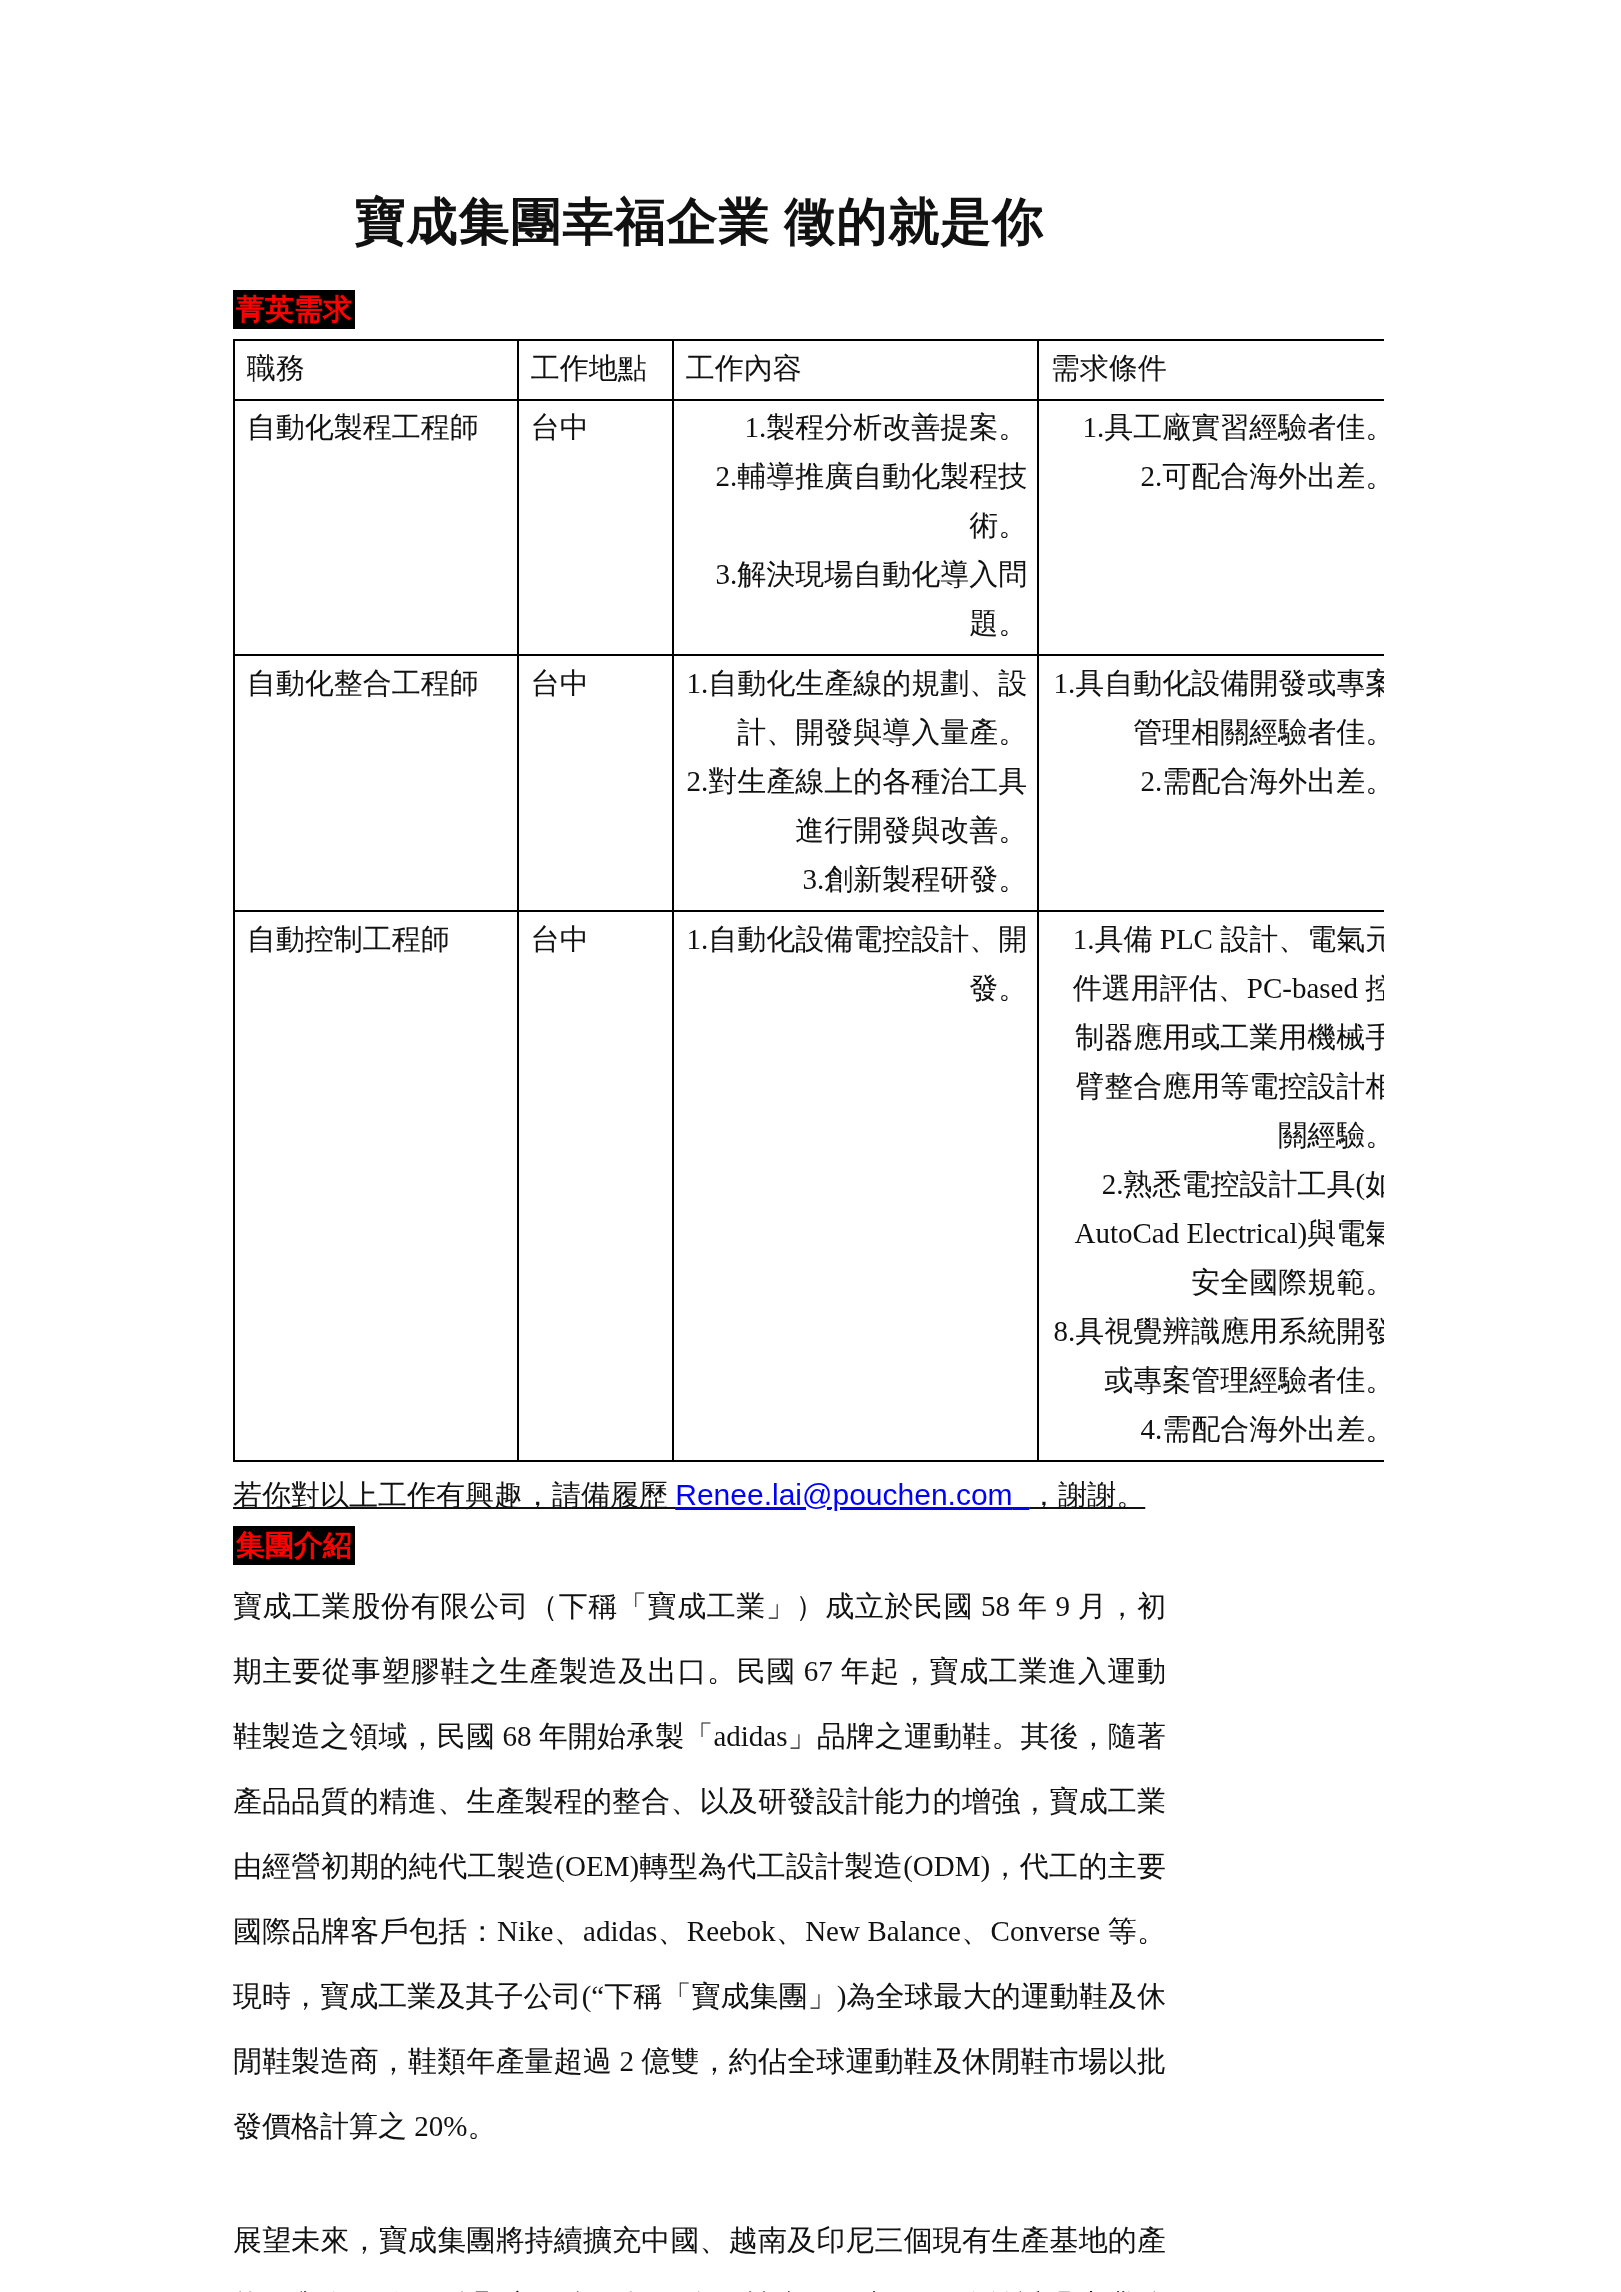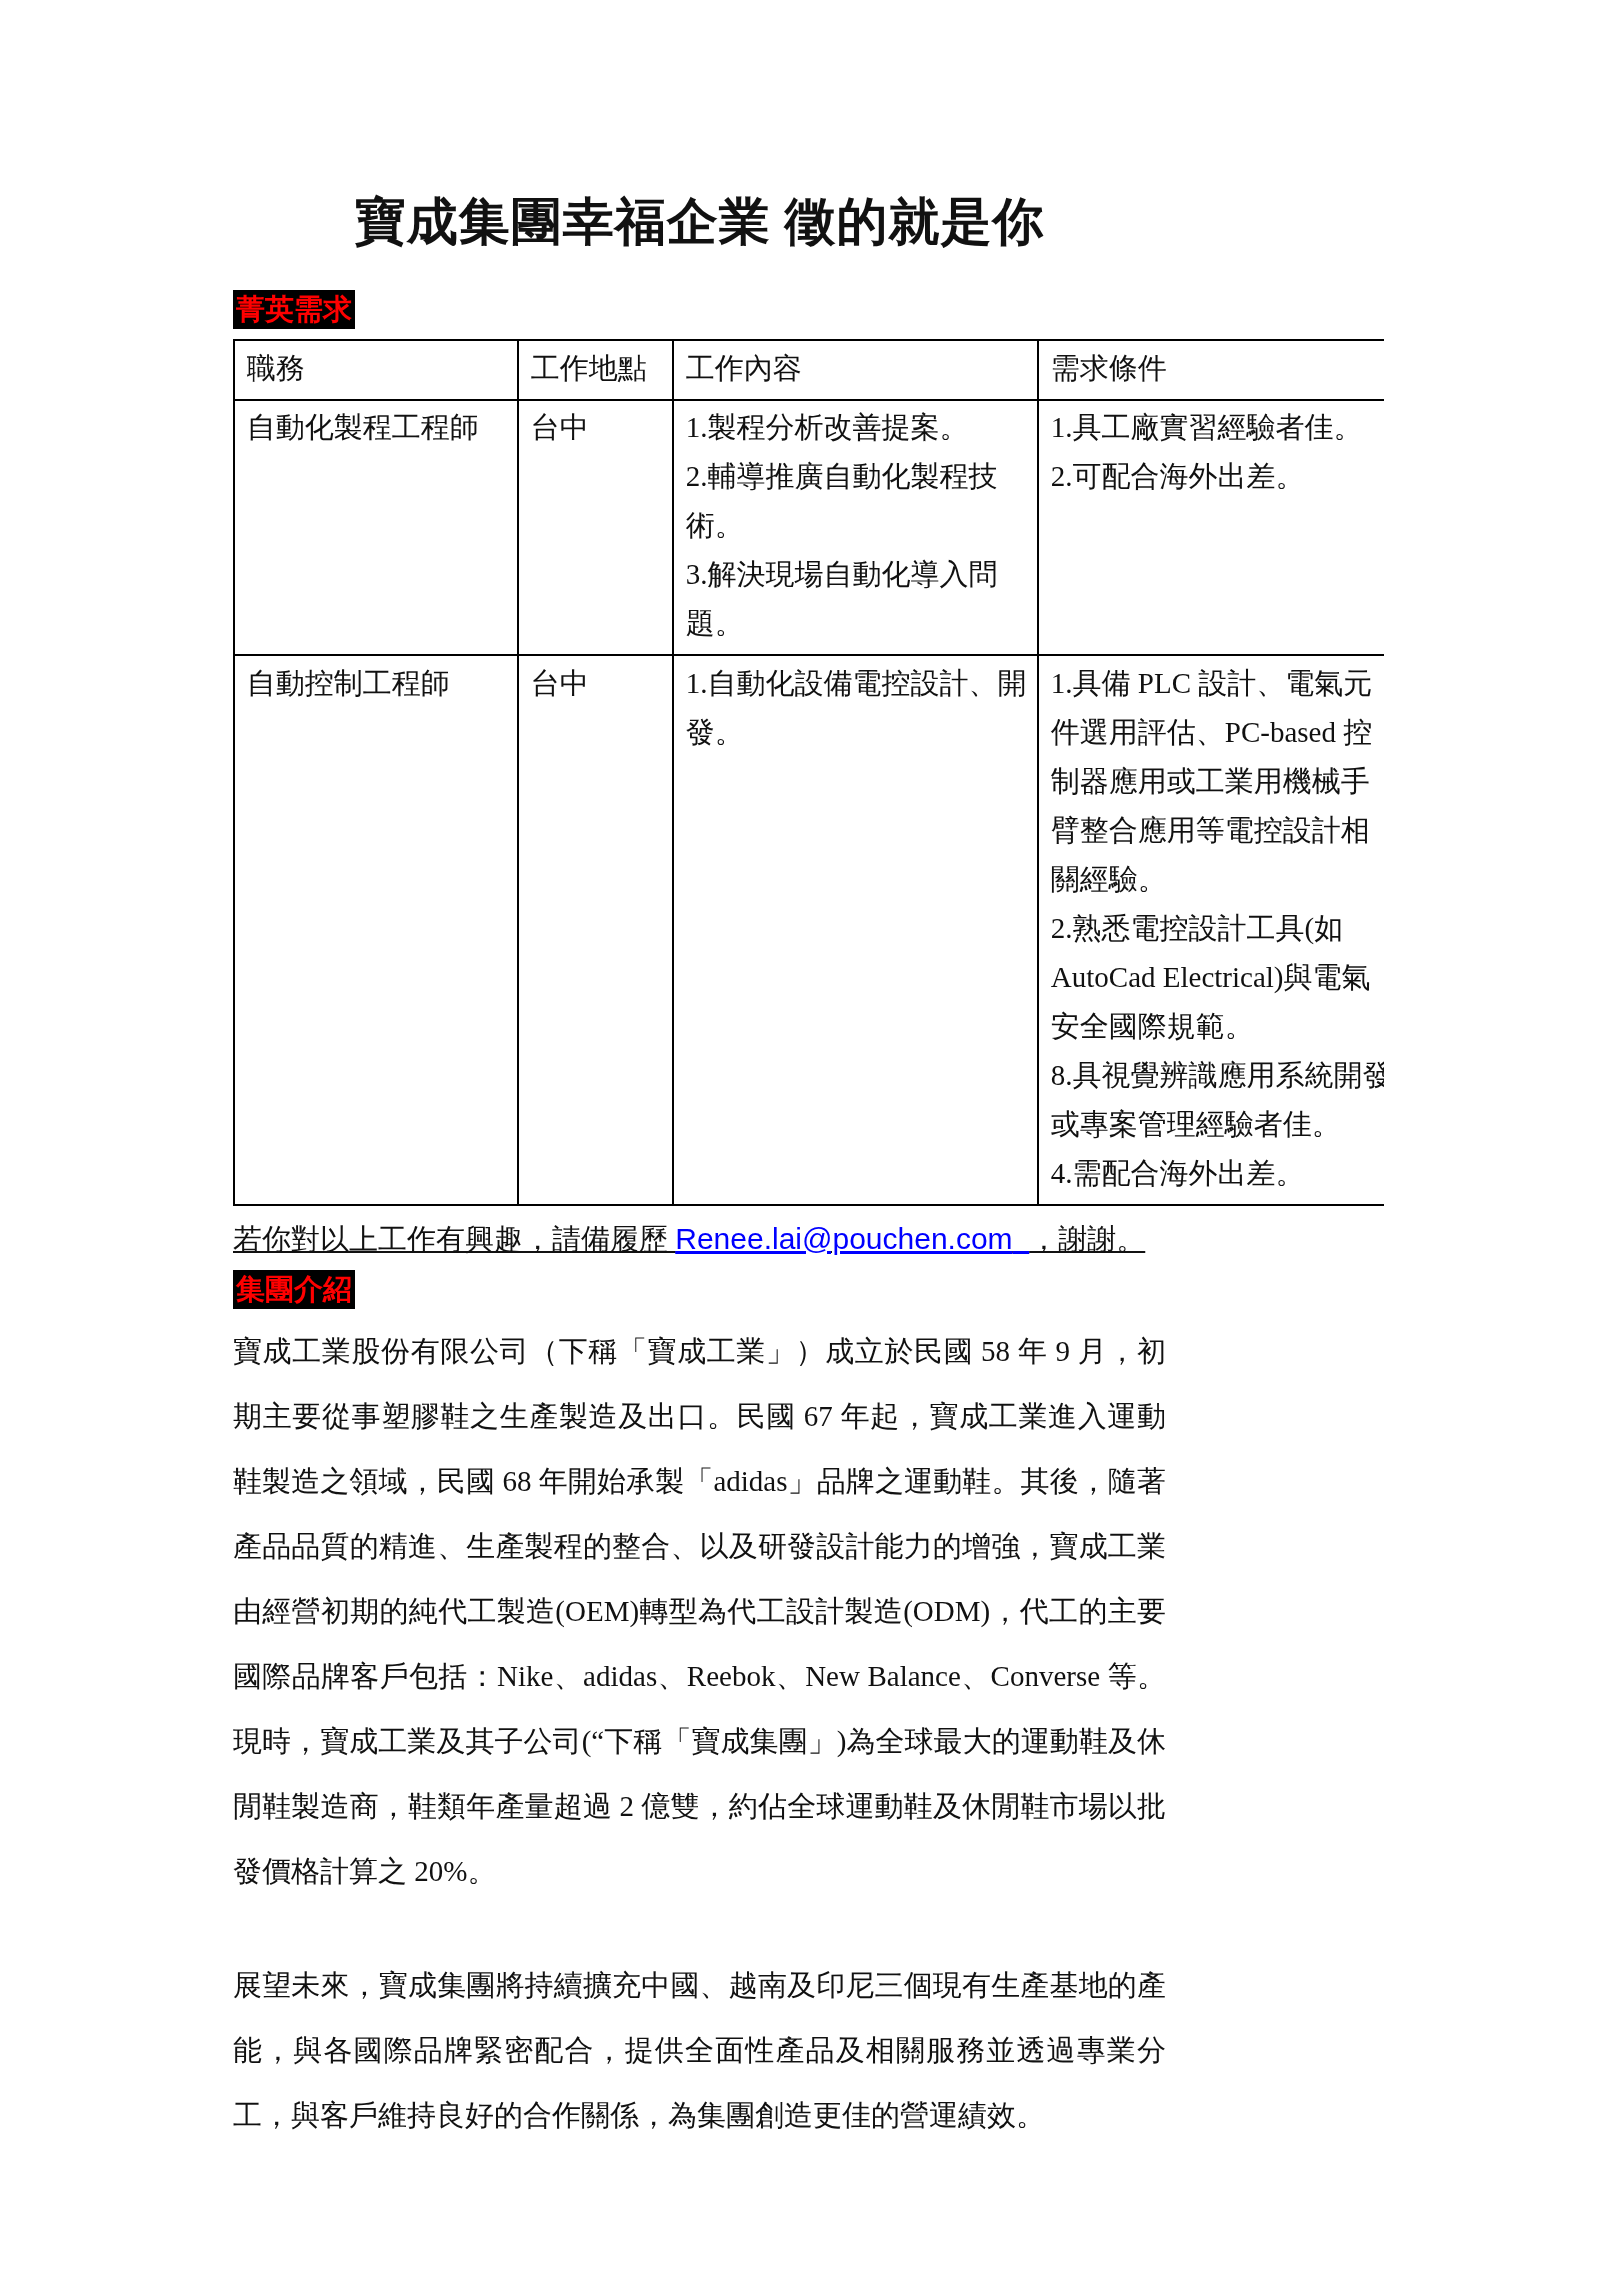--- a/index.html
+++ b/index.html
@@ -48,21 +48,21 @@
   table.jobs col.c4 { width: 367px; }
   table.jobs th, table.jobs td {
     border: 2.9px solid #000000;
     vertical-align: top;
     text-align: left;
     font-weight: normal;
     font-size: 29px;
     line-height: 49px;
     padding: 2.9px 9.8px 5.9px 11.8px;
   }
-  .cell-line { text-align: left; }
+  .cell-line { text-align: right; }
   .contact-line {
     font-size: 29px;
     line-height: 49px;
     margin: 7.8px 0 2px 0;
     text-decoration: underline;
   }
   .email-link {
     color: #0000ff;
     text-decoration: underline;
     font-family: "Liberation Sans", sans-serif;
@@ -110,20 +110,33 @@
           <div class="cell-line">1.製程分析改善提案。</div>
           <div class="cell-line">2.輔導推廣自動化製程技術。</div>
           <div class="cell-line">3.解決現場自動化導入問題。</div>
         </td>
         <td>
           <div class="cell-line">1.具工廠實習經驗者佳。</div>
           <div class="cell-line">2.可配合海外出差。</div>
         </td>
       </tr>
       <tr>
+        <td>自動化整合工程師</td>
+        <td>台中</td>
+        <td>
+          <div class="cell-line">1.自動化生產線的規劃、設計、開發與導入量產。</div>
+          <div class="cell-line">2.對生產線上的各種治工具進行開發與改善。</div>
+          <div class="cell-line">3.創新製程研發。</div>
+        </td>
+        <td>
+          <div class="cell-line">1.具自動化設備開發或專案管理相關經驗者佳。</div>
+          <div class="cell-line">2.需配合海外出差。</div>
+        </td>
+      </tr>
+      <tr>
         <td>自動控制工程師</td>
         <td>台中</td>
         <td>
           <div class="cell-line">1.自動化設備電控設計、開發。</div>
         </td>
         <td>
           <div class="cell-line">1.具備 PLC 設計、電氣元件選用評估、PC-based 控制器應用或工業用機械手臂整合應用等電控設計相關經驗。</div>
           <div class="cell-line">2.熟悉電控設計工具(如 AutoCad Electrical)與電氣安全國際規範。</div>
           <div class="cell-line">8.具視覺辨識應用系統開發或專案管理經驗者佳。</div>
           <div class="cell-line">4.需配合海外出差。</div>

